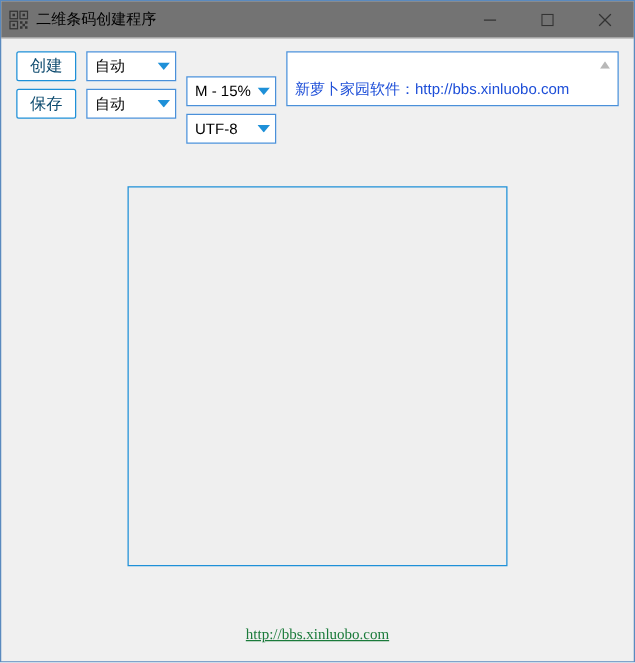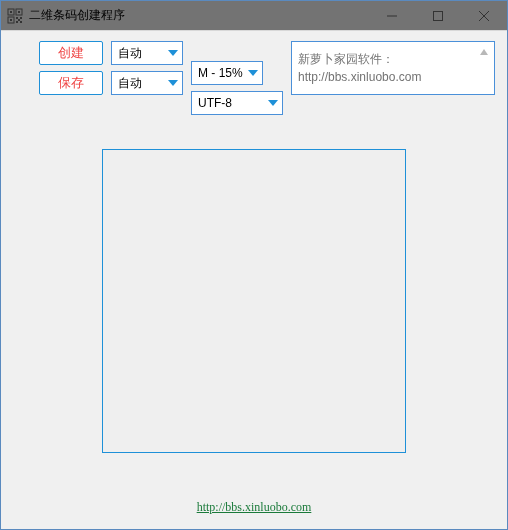--- a/index.html
+++ b/index.html
@@ -7,28 +7,28 @@
 .window { width: 508px; height: 530px; border: 1px solid #5a8abf; background: #f0f0f0; display: flex; flex-direction: column; }
 .titlebar { height: 30px; background: #737373; display: flex; align-items: center; padding: 0 0 0 6px; border-bottom: 1px solid #d8d8d8; }
 .titlebar .icon { width: 16px; height: 16px; margin-right: 6px; }
 .titlebar .title { flex: 1; font-size: 12px; color: #000; }
 .titlebar .ctrls { display: flex; height: 100%; }
 .titlebar .ctrl { width: 46px; display: flex; align-items: center; justify-content: center; }
 .titlebar .ctrl svg { pointer-events: none; }
 .content { flex: 1; padding: 10px 12px 6px 12px; display: flex; flex-direction: column; }
 .row { display: flex; gap: 8px; margin-bottom: 6px; }
 .col-left { display: flex; flex-direction: column; gap: 6px; }
-.btn { width: 64px; height: 24px; background: #fff; border: 1px solid #1e90d8; color: #ef4444; font-size: 13px; cursor: pointer; border-radius: 2px; margin-left: 26px; }
+.btn { width: 48px; height: 24px; background: #fff; border: 1px solid #1e90d8; color: #0c4a6e; font-size: 13px; cursor: pointer; border-radius: 2px; }
 .select { height: 24px; background: #fff; border: 1px solid #4a90d9; display: flex; align-items: center; padding: 0 4px 0 6px; font-size: 12px; color: #000; position: relative; }
 .select .arrow { margin-left: auto; }
 .select .arrow svg { display: block; }
 .sel-auto { width: 72px; }
 .sel-ec { width: 72px; margin-top: 20px; }
-.sel-enc { width: 92px; }
-.textarea { flex: 1; height: 54px; border: 1px solid #4a90d9; background: #fff; padding: 8px 20px 4px 6px; font-size: 12px; color: #737373; position: relative; line-height: 1.5; }
+.sel-enc { width: 72px; }
+.textarea { flex: 1; height: 44px; border: 1px solid #4a90d9; background: #fff; padding: 20px 20px 4px 6px; font-size: 12px; color: #1d4ed8; position: relative; line-height: 1.5; }
 .textarea .scrollbtn { position: absolute; right: 2px; width: 16px; height: 16px; display: flex; align-items: center; justify-content: center; }
 .textarea .scrollbtn.up { top: 2px; }
 .preview-wrap { flex: 1; display: flex; align-items: flex-start; justify-content: center; padding-top: 28px; }
 .preview { width: 304px; height: 304px; border: 1px solid #1e90d8; background: #efefef; }
 .footer { text-align: center; padding-bottom: 8px; }
 .footer .brand { font-size: 22px; font-weight: bold; color: #1a7a3a; font-family: "SimSun", serif; letter-spacing: 2px; }
 .footer .link { font-size: 12px; color: #1a7a3a; text-decoration: underline; margin-top: 2px; display: inline-block; font-family: Liberation Serif, serif; }
 </style>
 </head>
 <body>

